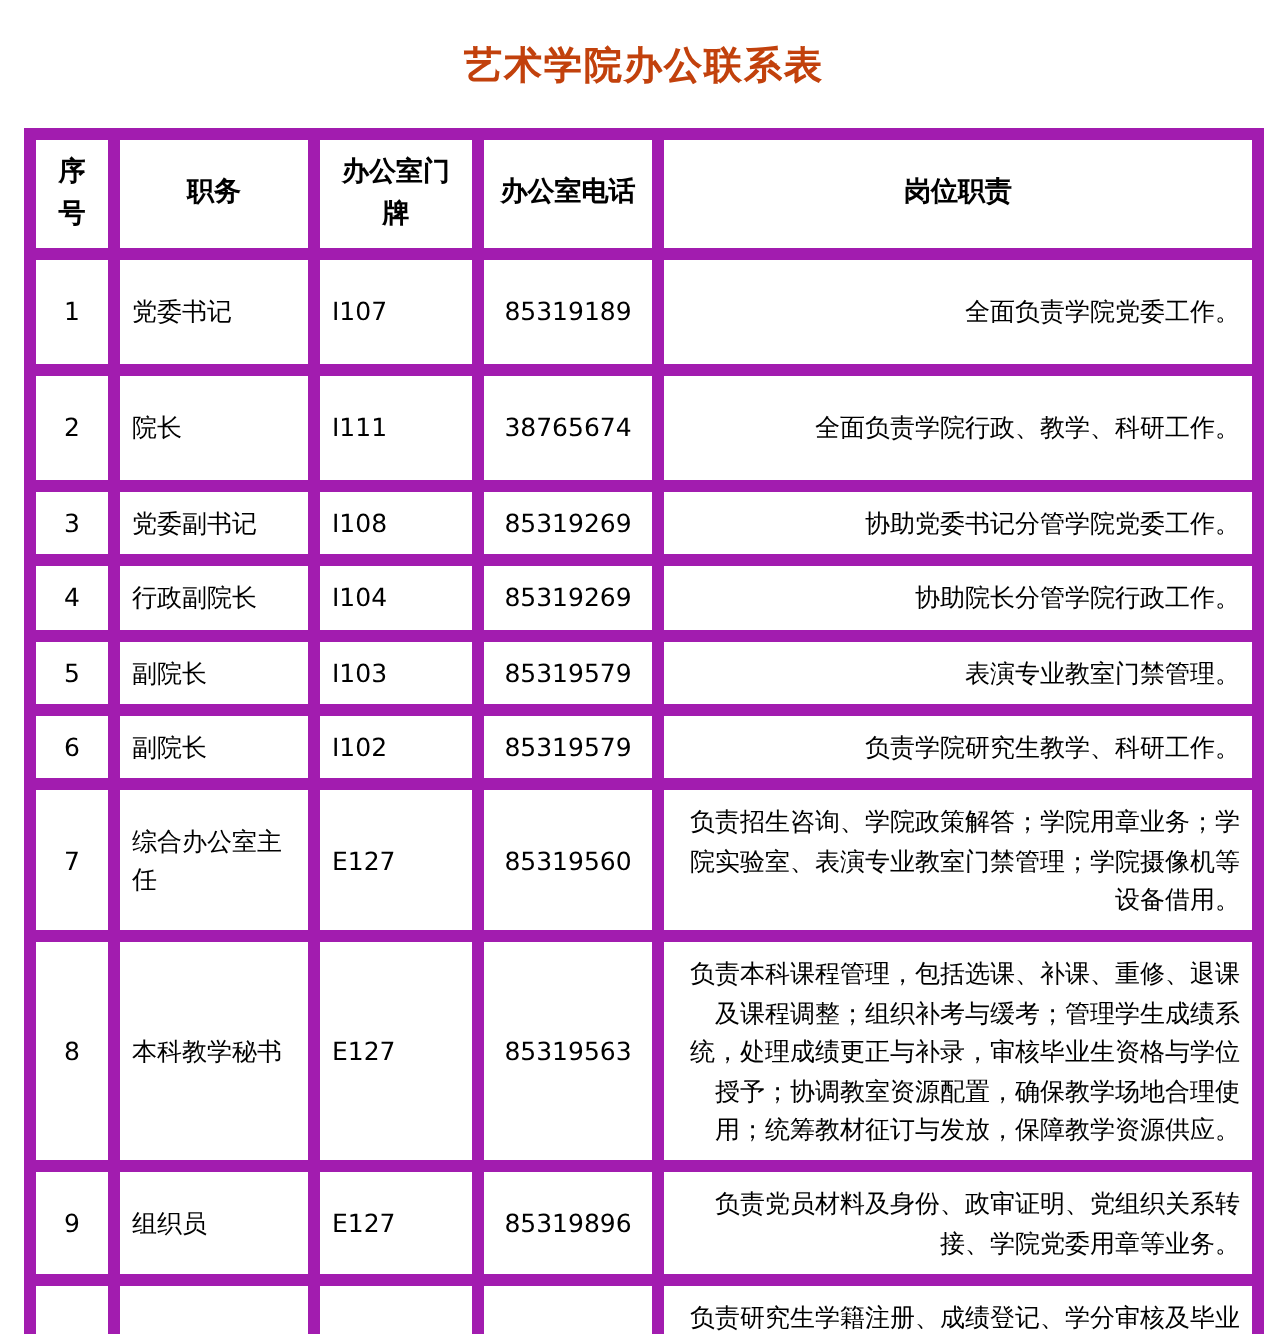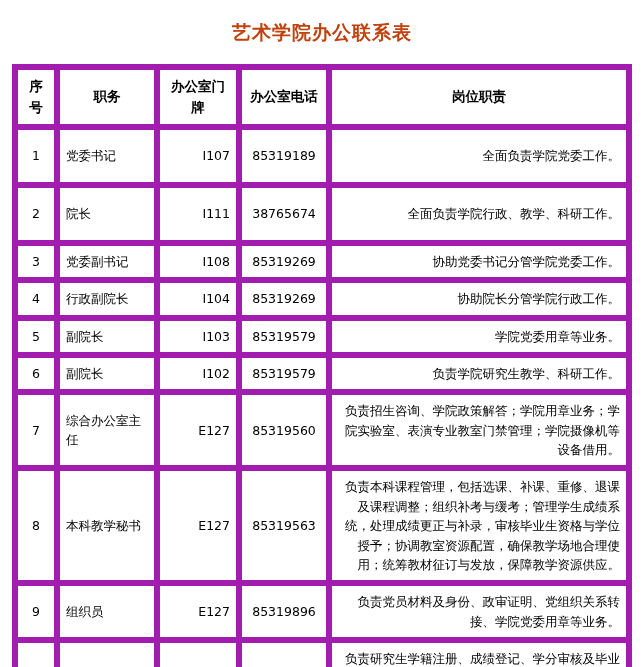--- a/index.html
+++ b/index.html
@@ -43,21 +43,21 @@
     vertical-align: middle;
   }
   table.contact-table th {
     text-align: center;
     font-weight: bold;
     font-size: 13.5px;
     height: 38px;
   }
   .col-seq   { width: 42px;  text-align: center; }
   .col-post  { width: 100px; text-align: left; }
-  .col-room  { width: 82px;  text-align: right; }
+  .col-room  { width: 82px;  text-align: left; }
   .col-phone { width: 90px;  text-align: center; margin-left: 24px; }
   .col-duty  { width: 300px; text-align: left; }
   td.duty {
     text-align: right;
     padding-left: 7px;
     padding-right: 7px;
   }
   tr.r-short td { height: 40px; }
 </style>
 </head>
@@ -111,21 +111,21 @@
         <td class="col-post">行政副院长</td>
         <td class="col-room">I104</td>
         <td class="col-phone">85319269</td>
         <td class="duty">协助院长分管学院行政工作。</td>
       </tr>
       <tr>
         <td class="col-seq">5</td>
         <td class="col-post">副院长</td>
         <td class="col-room">I103</td>
         <td class="col-phone">85319579</td>
-        <td class="duty">学院党委用章等业务。</td>
+        <td class="duty">表演专业教室门禁管理。</td>
       </tr>
       <tr>
         <td class="col-seq">6</td>
         <td class="col-post">副院长</td>
         <td class="col-room">I102</td>
         <td class="col-phone">85319579</td>
         <td class="duty">负责学院研究生教学、科研工作。</td>
       </tr>
       <tr>
         <td class="col-seq">7</td>

